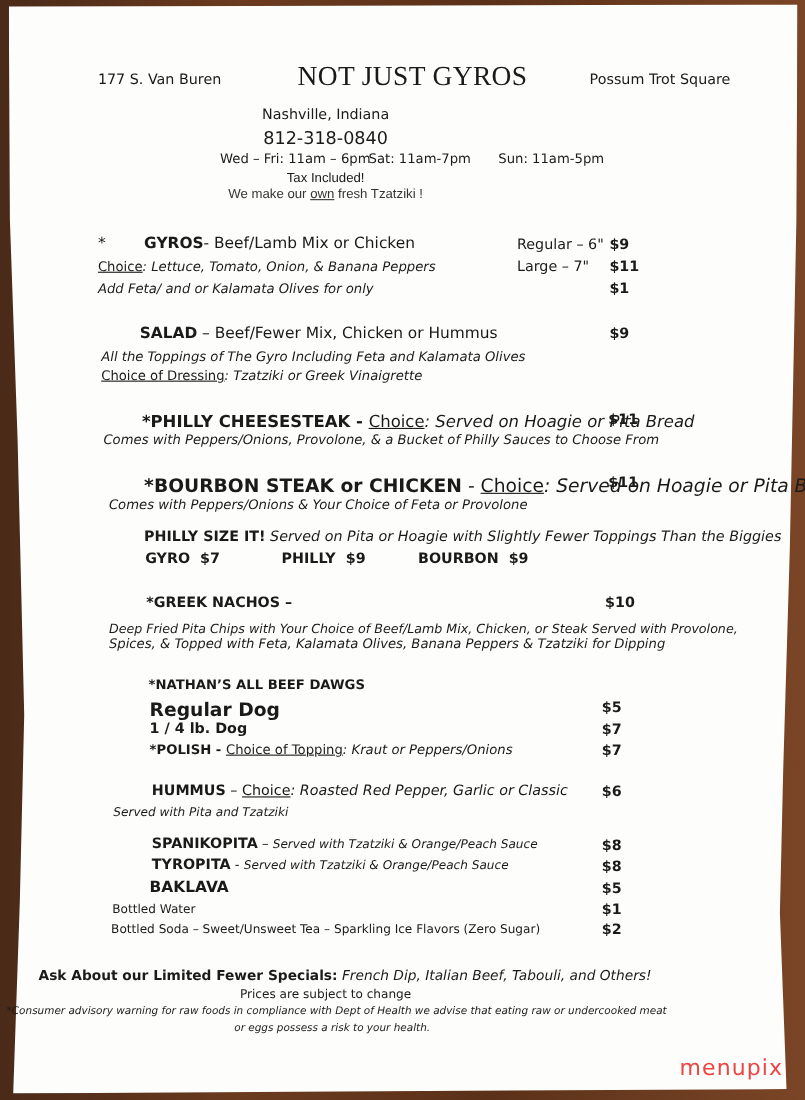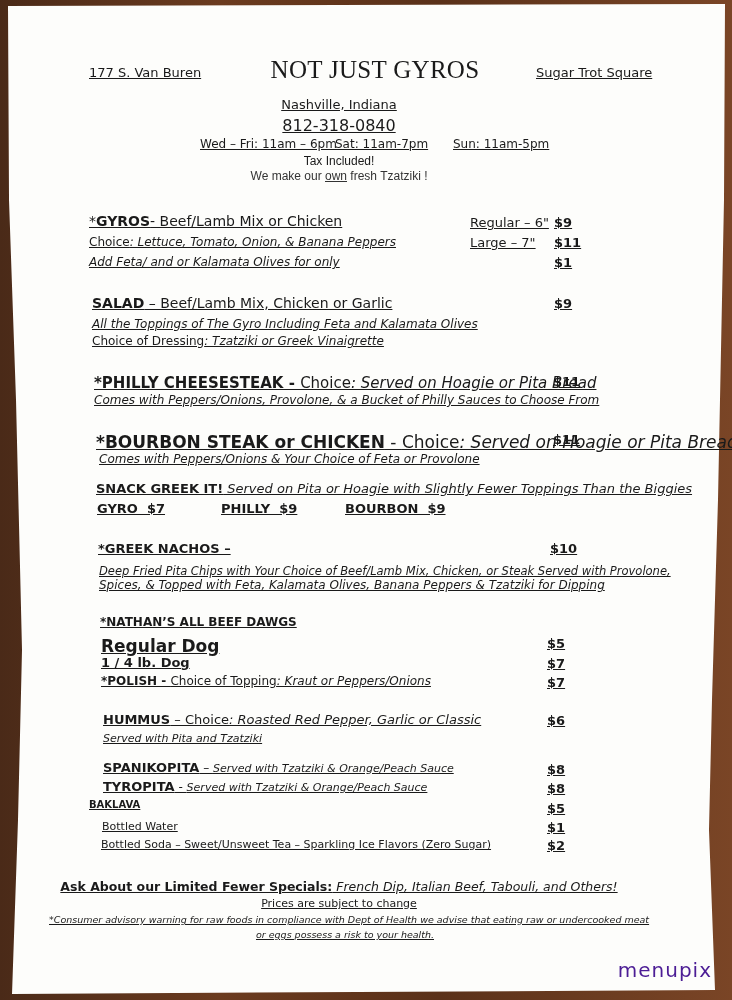--- a/index.html
+++ b/index.html
@@ -8,78 +8,78 @@
     background: linear-gradient(90deg, #4a2a18 0%, #6b3b1f 30%, #5a3119 60%, #7a4526 100%);
     font-family: "Liberation Sans", sans-serif;
     color:#1a1a1a;
   }
   .paper {
     position:absolute; left:0; top:0; width:732px; height:1000px;
     background:#fdfdfb;
     clip-path: polygon(8px 6px, 725px 4px, 724px 200px, 718px 500px, 712px 700px, 709px 830px, 715px 990px, 12px 994px, 18px 820px, 22px 650px, 16px 400px, 9px 200px);
   }
   .abs { position:absolute; white-space:nowrap; }
-  .sans { font-family: "DejaVu Sans", "Liberation Sans", sans-serif; text-decoration: underline; }
+  .sans { font-family: "DejaVu Sans", "Liberation Sans", sans-serif; }
   .hdr-left { left:89px; top:65px; font-size:13px; }
   .hdr-right { left:536px; top:65px; font-size:13px; }
   .title { left:0; width:750px; text-align:center; top:56px; font-family:"Liberation Serif", serif; font-size:25px; letter-spacing:0.3px; }
-  .center { left:0; width:592px; text-align:center;padding-left:43px; }
+  .center { left:0; width:592px; text-align:center; }
   .city { top:97px; font-size:13px; }
   .phone { top:116px; font-size:16px; }
   .hours { top:137px; font-size:12px; }
   .tax { top:154px; font-size:12px; }
   .tz { top:169px; font-size:12px; color:#333;text-align:center; }
-  .b { font-weight:bold; }
+  .b { font-weight:bold;margin-left:35px; }
   .i { font-style:italic; }
   .u { text-decoration:underline; }
   .l1 { font-size:14px; }
   .l2 { font-size:12px; }
   .price { font-size:13px; font-weight:bold; }
   .tiny { font-size:11px; }
-  .watermark { right:20px; top:958px; font-size:20px; color:#4c1d95; letter-spacing:1px; font-family:"DejaVu Sans", sans-serif; }
+  .watermark { right:20px; top:958px; font-size:20px; color:#ef4444; letter-spacing:1px; font-family:"DejaVu Sans", sans-serif; }
 </style>
 </head>
 <body>
 
 <div class="paper"></div>
 
 <div class="abs sans hdr-left">177 S. Van Buren</div>
 <div class="abs title">NOT JUST GYROS</div>
-<div class="abs sans hdr-right">Sugar Trot Square</div>
+<div class="abs sans hdr-right">Possum Trot Square</div>
 <div class="abs center sans city">Nashville, Indiana</div>
 <div class="abs center sans phone">812-318-0840</div>
 <div class="abs sans hours" style="left:200px">Wed – Fri:  11am – 6pm</div>
 <div class="abs sans hours" style="left:335px">Sat: 11am-7pm</div>
 <div class="abs sans hours" style="left:453px">Sun: 11am-5pm</div>
 <div class="abs center tax">Tax Included!</div>
 <div class="abs center tz"><span>We make our </span><span class="u">own</span><span> fresh Tzatziki !</span></div>
 
 <div class="abs sans l1" style="left:89px; top:213px"><span>*</span><span class="b">GYROS</span><span>- Beef/Lamb Mix or Chicken</span></div>
 <div class="abs sans l2" style="left:89px; top:235px"><span class="u">Choice</span><span class="i">: Lettuce, Tomato, Onion, &amp; Banana Peppers</span></div>
 <div class="abs sans l2 i" style="left:89px; top:255px">Add Feta/ and or Kalamata Olives for only</div>
 <div class="abs sans" style="left:470px; top:215px; font-size:13px">Regular – 6"</div>
 <div class="abs sans" style="left:470px; top:235px; font-size:13px">Large – 7"</div>
 <div class="abs sans price" style="left:554px; top:215px">$9</div>
 <div class="abs sans price" style="left:554px; top:235px">$11</div>
 <div class="abs sans price" style="left:554px; top:255px">$1</div>
 
-<div class="abs sans l1" style="left:92px; top:295px"><span class="b">SALAD</span><span> – Beef/Lamb Mix, Chicken or Garlic</span></div>
+<div class="abs sans l1" style="left:92px; top:295px"><span class="b">SALAD</span><span> – Beef/Fewer Mix, Chicken or Hummus</span></div>
 <div class="abs sans l2 i" style="left:92px; top:317px">All the Toppings of The Gyro Including Feta and Kalamata Olives</div>
 <div class="abs sans l2" style="left:92px; top:334px"><span class="u">Choice of Dressing</span><span class="i">: Tzatziki or Greek Vinaigrette</span></div>
 <div class="abs sans price" style="left:554px; top:296px">$9</div>
 
 <div class="abs sans" style="left:94px; top:374px; font-size:15px"><span class="b">*PHILLY CHEESESTEAK - </span><span class="u">Choice</span><span class="i">: Served on Hoagie or Pita Bread</span></div>
 <div class="abs sans l2 i" style="left:94px; top:393px">Comes with Peppers/Onions, Provolone, &amp; a Bucket of Philly Sauces to Choose From</div>
 <div class="abs sans price" style="left:553px; top:374px">$11</div>
 
 <div class="abs sans" style="left:96px; top:432px; font-size:17px"><span class="b">*BOURBON STEAK or CHICKEN</span><span> - </span><span class="u">Choice</span><span class="i">: Served on Hoagie or Pita Bread</span></div>
 <div class="abs sans l2 i" style="left:99px; top:452px">Comes with Peppers/Onions &amp; Your Choice of Feta or Provolone</div>
 <div class="abs sans price" style="left:553px; top:432px">$11</div>
 
-<div class="abs sans" style="left:96px; top:481px; font-size:13px"><span class="b">SNACK GREEK IT!</span><span class="i"> Served on Pita or Hoagie with Slightly Fewer Toppings Than the Biggies</span></div>
+<div class="abs sans" style="left:96px; top:481px; font-size:13px"><span class="b">PHILLY SIZE IT!</span><span class="i"> Served on Pita or Hoagie with Slightly Fewer Toppings Than the Biggies</span></div>
 <div class="abs sans b" style="left:97px; top:501px; font-size:13px; white-space:pre">GYRO  $7</div>
 <div class="abs sans b" style="left:221px; top:501px; font-size:13px; white-space:pre">PHILLY  $9</div>
 <div class="abs sans b" style="left:345px; top:501px; font-size:13px; white-space:pre">BOURBON  $9</div>
 
 <div class="abs sans b" style="left:98px; top:541px; font-size:13px">*GREEK NACHOS –</div>
 <div class="abs sans l2 i" style="left:99px; top:564px; font-size:11.5px">Deep Fried Pita Chips with Your Choice of Beef/Lamb Mix, Chicken, or Steak Served with Provolone,</div>
 <div class="abs sans l2 i" style="left:99px; top:578px; font-size:12px">Spices, &amp; Topped with Feta, Kalamata Olives, Banana Peppers &amp; Tzatziki for Dipping</div>
 <div class="abs sans price" style="left:550px; top:541px">$10</div>
 
 <div class="abs sans b" style="left:100px; top:615px; font-size:12px">*NATHAN’S ALL BEEF DAWGS</div>
@@ -91,21 +91,21 @@
 <div class="abs sans price" style="left:547px; top:675px">$7</div>
 
 <div class="abs sans" style="left:103px; top:712px; font-size:13px"><span class="b">HUMMUS</span><span> – </span><span class="u">Choice</span><span class="i">: Roasted Red Pepper, Garlic or Classic</span></div>
 <div class="abs sans l2 i" style="left:103px; top:732px; font-size:11px">Served with Pita and Tzatziki</div>
 <div class="abs sans price" style="left:547px; top:713px">$6</div>
 
 <div class="abs sans" style="left:103px; top:760px; font-size:12px"><span class="b" style="font-size:13px">SPANIKOPITA</span><span> – </span><span class="i" style="font-size:11px">Served with Tzatziki &amp; Orange/Peach Sauce</span></div>
 <div class="abs sans price" style="left:547px; top:762px">$8</div>
 <div class="abs sans" style="left:103px; top:779px; font-size:12px"><span class="b" style="font-size:13px">TYROPITA</span><span> - </span><span class="i" style="font-size:11px">Served with Tzatziki &amp; Orange/Peach Sauce</span></div>
 <div class="abs sans price" style="left:547px; top:781px">$8</div>
-<div class="abs sans b" style="left:89px; top:799px; font-size:10px">BAKLAVA</div>
+<div class="abs sans b" style="left:101px; top:799px; font-size:14px">BAKLAVA</div>
 <div class="abs sans price" style="left:547px; top:801px">$5</div>
 <div class="abs sans tiny" style="left:102px; top:820px">Bottled Water</div>
 <div class="abs sans price" style="left:547px; top:820px">$1</div>
 <div class="abs sans tiny" style="left:101px; top:838px">Bottled Soda – Sweet/Unsweet Tea – Sparkling Ice Flavors (Zero Sugar)</div>
 <div class="abs sans price" style="left:547px; top:838px">$2</div>
 
 <div class="abs center sans" style="top:879px; font-size:12.5px"><span class="b">Ask About our Limited Fewer Specials:</span><span class="i"> French Dip, Italian Beef, Tabouli, and Others!</span></div>
 <div class="abs center sans" style="top:897px; font-size:11px">Prices are subject to change</div>
 <div class="abs center sans i" style="top:914px; font-size:9.5px; left:6px">*Consumer advisory warning for raw foods in compliance with Dept of Health we advise that eating raw or undercooked meat</div>
 <div class="abs center sans i" style="top:929px; font-size:9.5px; left:6px">or eggs possess a risk to your health.</div>

